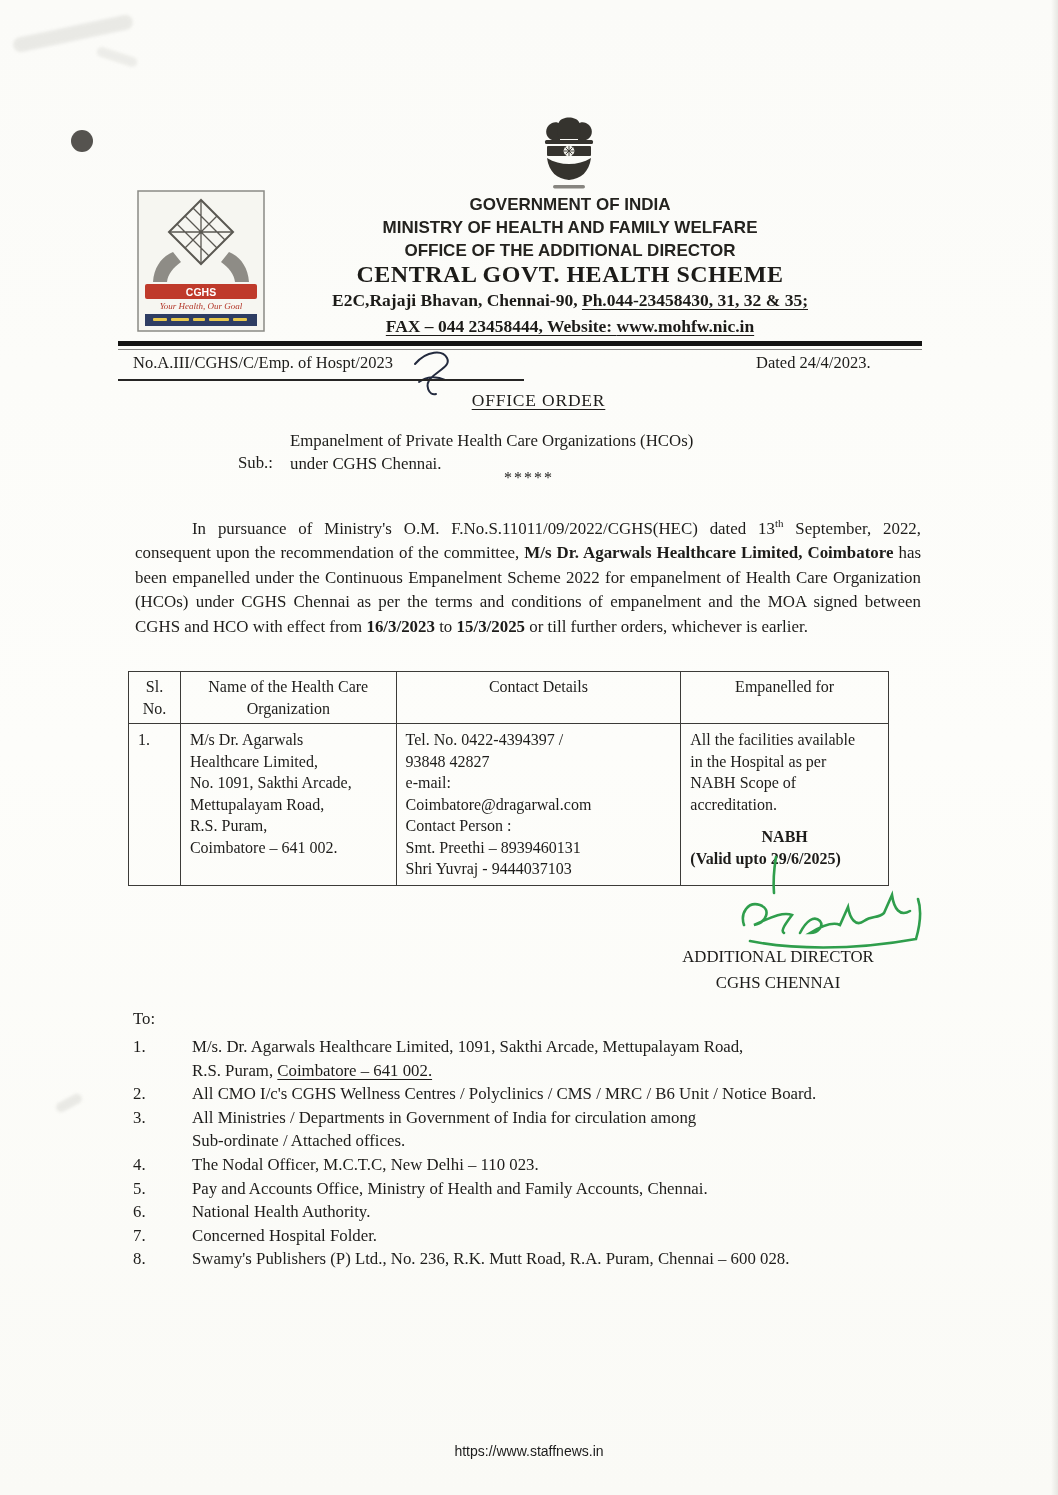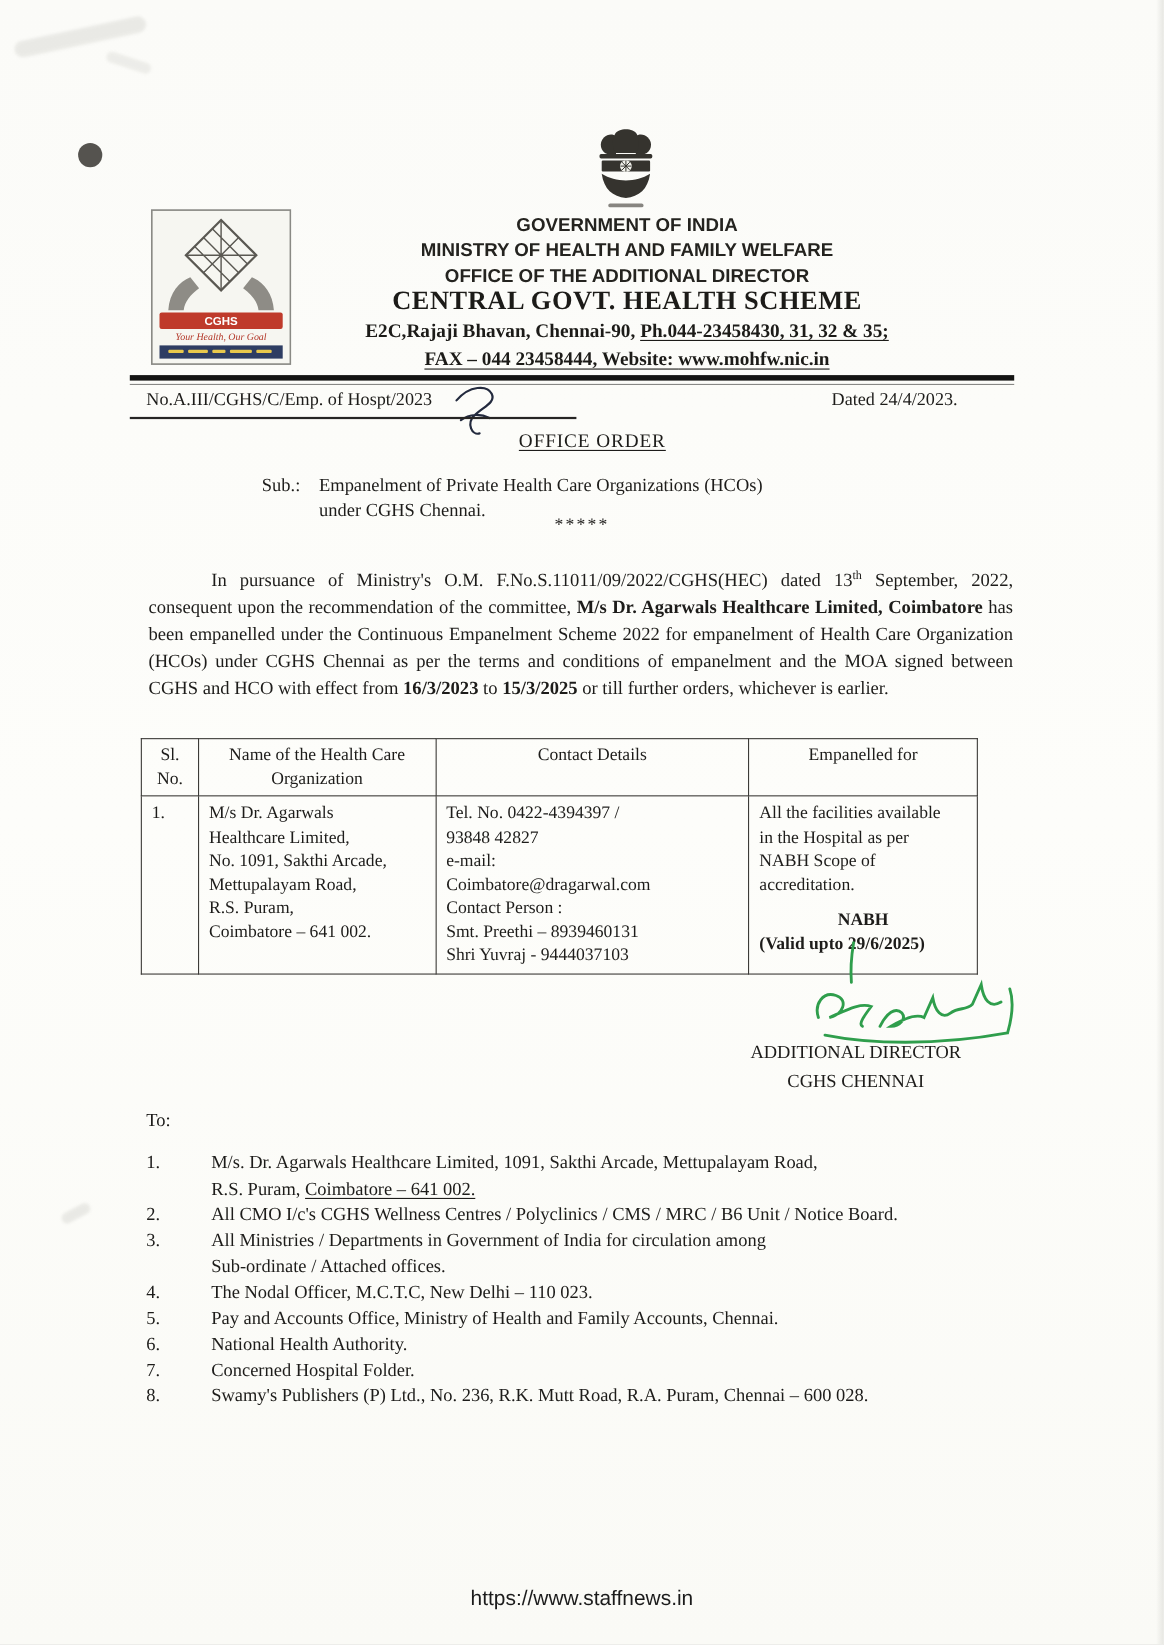--- a/index.html
+++ b/index.html
@@ -33,43 +33,43 @@
 
   .ref-number { position:absolute; left:133px; top:353px; font-size:16.5px; }
   .ref-underline { position:absolute; left:118px; top:379px; width:406px; height:2px; background:#262524; }
   .ref-date   { position:absolute; left:727px; top:353px; font-size:16.5px;margin-left:29px; }
   .flourish   { position:absolute; left:405px; top:348px; width:52px; height:60px; }
 
   .title-wrap { position:absolute; left:0; top:390px; width:1058px; text-align:center; }
   .title { font-size:17.5px; letter-spacing:.8px; text-decoration:underline; text-underline-offset:3px;margin-left:19px; }
 
   .subject { position:absolute; left:238px; top:429px; display:flex; font-size:16.8px; line-height:23px; }
-  .subj-label { width:52px; flex:none; }
+  .subj-label { width:52px; flex:none;margin-top:22px; }
   .stars { position:absolute; left:0; top:469px; width:1058px; text-align:center; font-size:16px; letter-spacing:2px; }
 
   .body-para { position:absolute; left:135px; top:511px; width:786px; font-size:16.9px; line-height:24.6px; text-align:justify; text-indent:57px; }
   .body-para sup { font-size:11px; }
 
   .tbl { position:absolute; left:128px; top:671px; width:761px; border-collapse:collapse; font-size:16px; line-height:21.5px;padding-left:11px; }
   .tbl th, .tbl td { border:1.4px solid #3c3b38; vertical-align:top; padding:5px 9px; font-weight:normal; text-align:left; }
   .tbl th { text-align:center; padding:4px 6px; }
   .pre { white-space:pre-line; }
   .emp-nabh  { text-align:center; font-weight:bold; margin-top:11px; }
   .emp-valid { font-weight:bold; }
 
   .signature { position:absolute; left:720px; top:853px; width:215px; height:108px; }
   .signatory { position:absolute; left:645px; top:944px; width:266px; text-align:center; font-size:16.8px; line-height:25.5px; }
 
   .dist { position:absolute; left:133px; top:1007px; width:802px; font-size:16.8px; }
-  .dist-label { line-height:24px; margin-bottom:14px; }
+  .dist-label { line-height:24px; margin-bottom:4px; }
   .dist-row { display:flex; line-height:23.6px; }
   .dist-num { width:59px; flex:none; }
   .dist-text { flex:1; }
 
-  .footer { position:absolute; left:0; top:1443px; width:1058px; text-align:center; font-family:"Liberation Sans", sans-serif; font-size:19px; color:#1b1b1b; }
+  .footer { position:absolute; left:0; top:1443px; width:1058px; text-align:center; font-family:"Liberation Sans", sans-serif; font-size:14px; color:#1b1b1b; }
 </style>
 </head>
 <body>
 
 <div class="page">
 
   <div class="corner-mark1"></div>
   <div class="corner-mark2"></div>
   <div class="side-mark"></div>
   <div class="edge-shade"></div>

